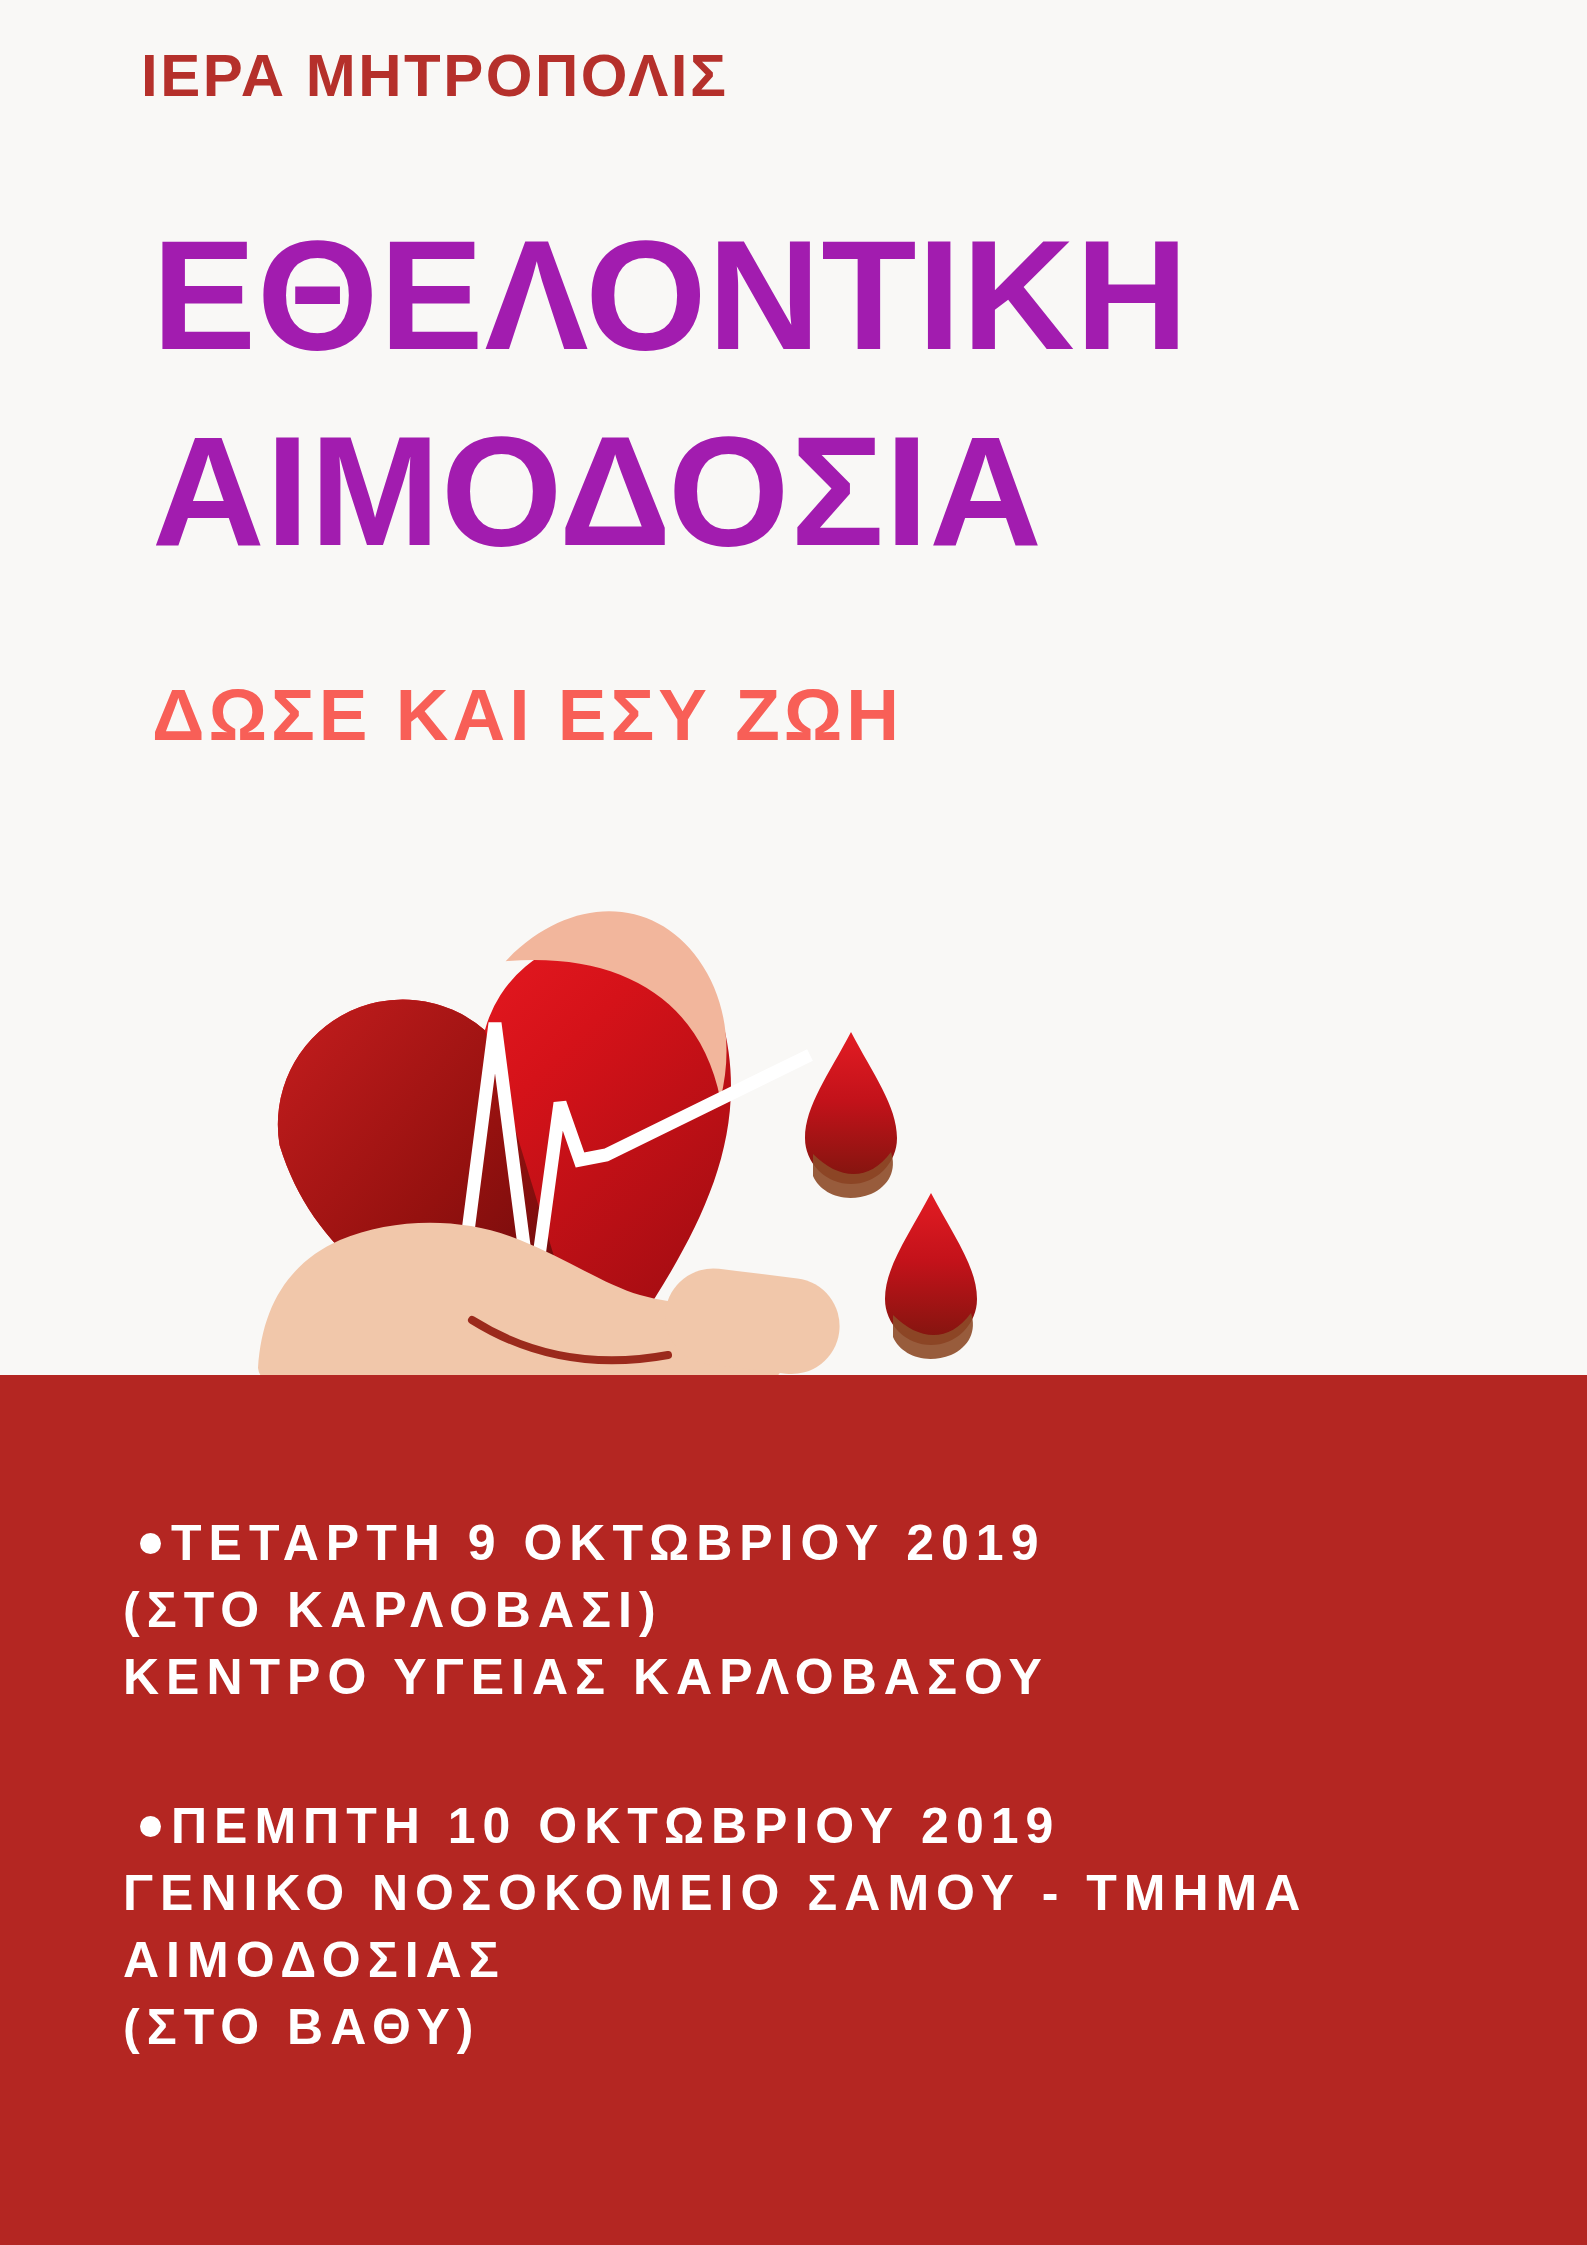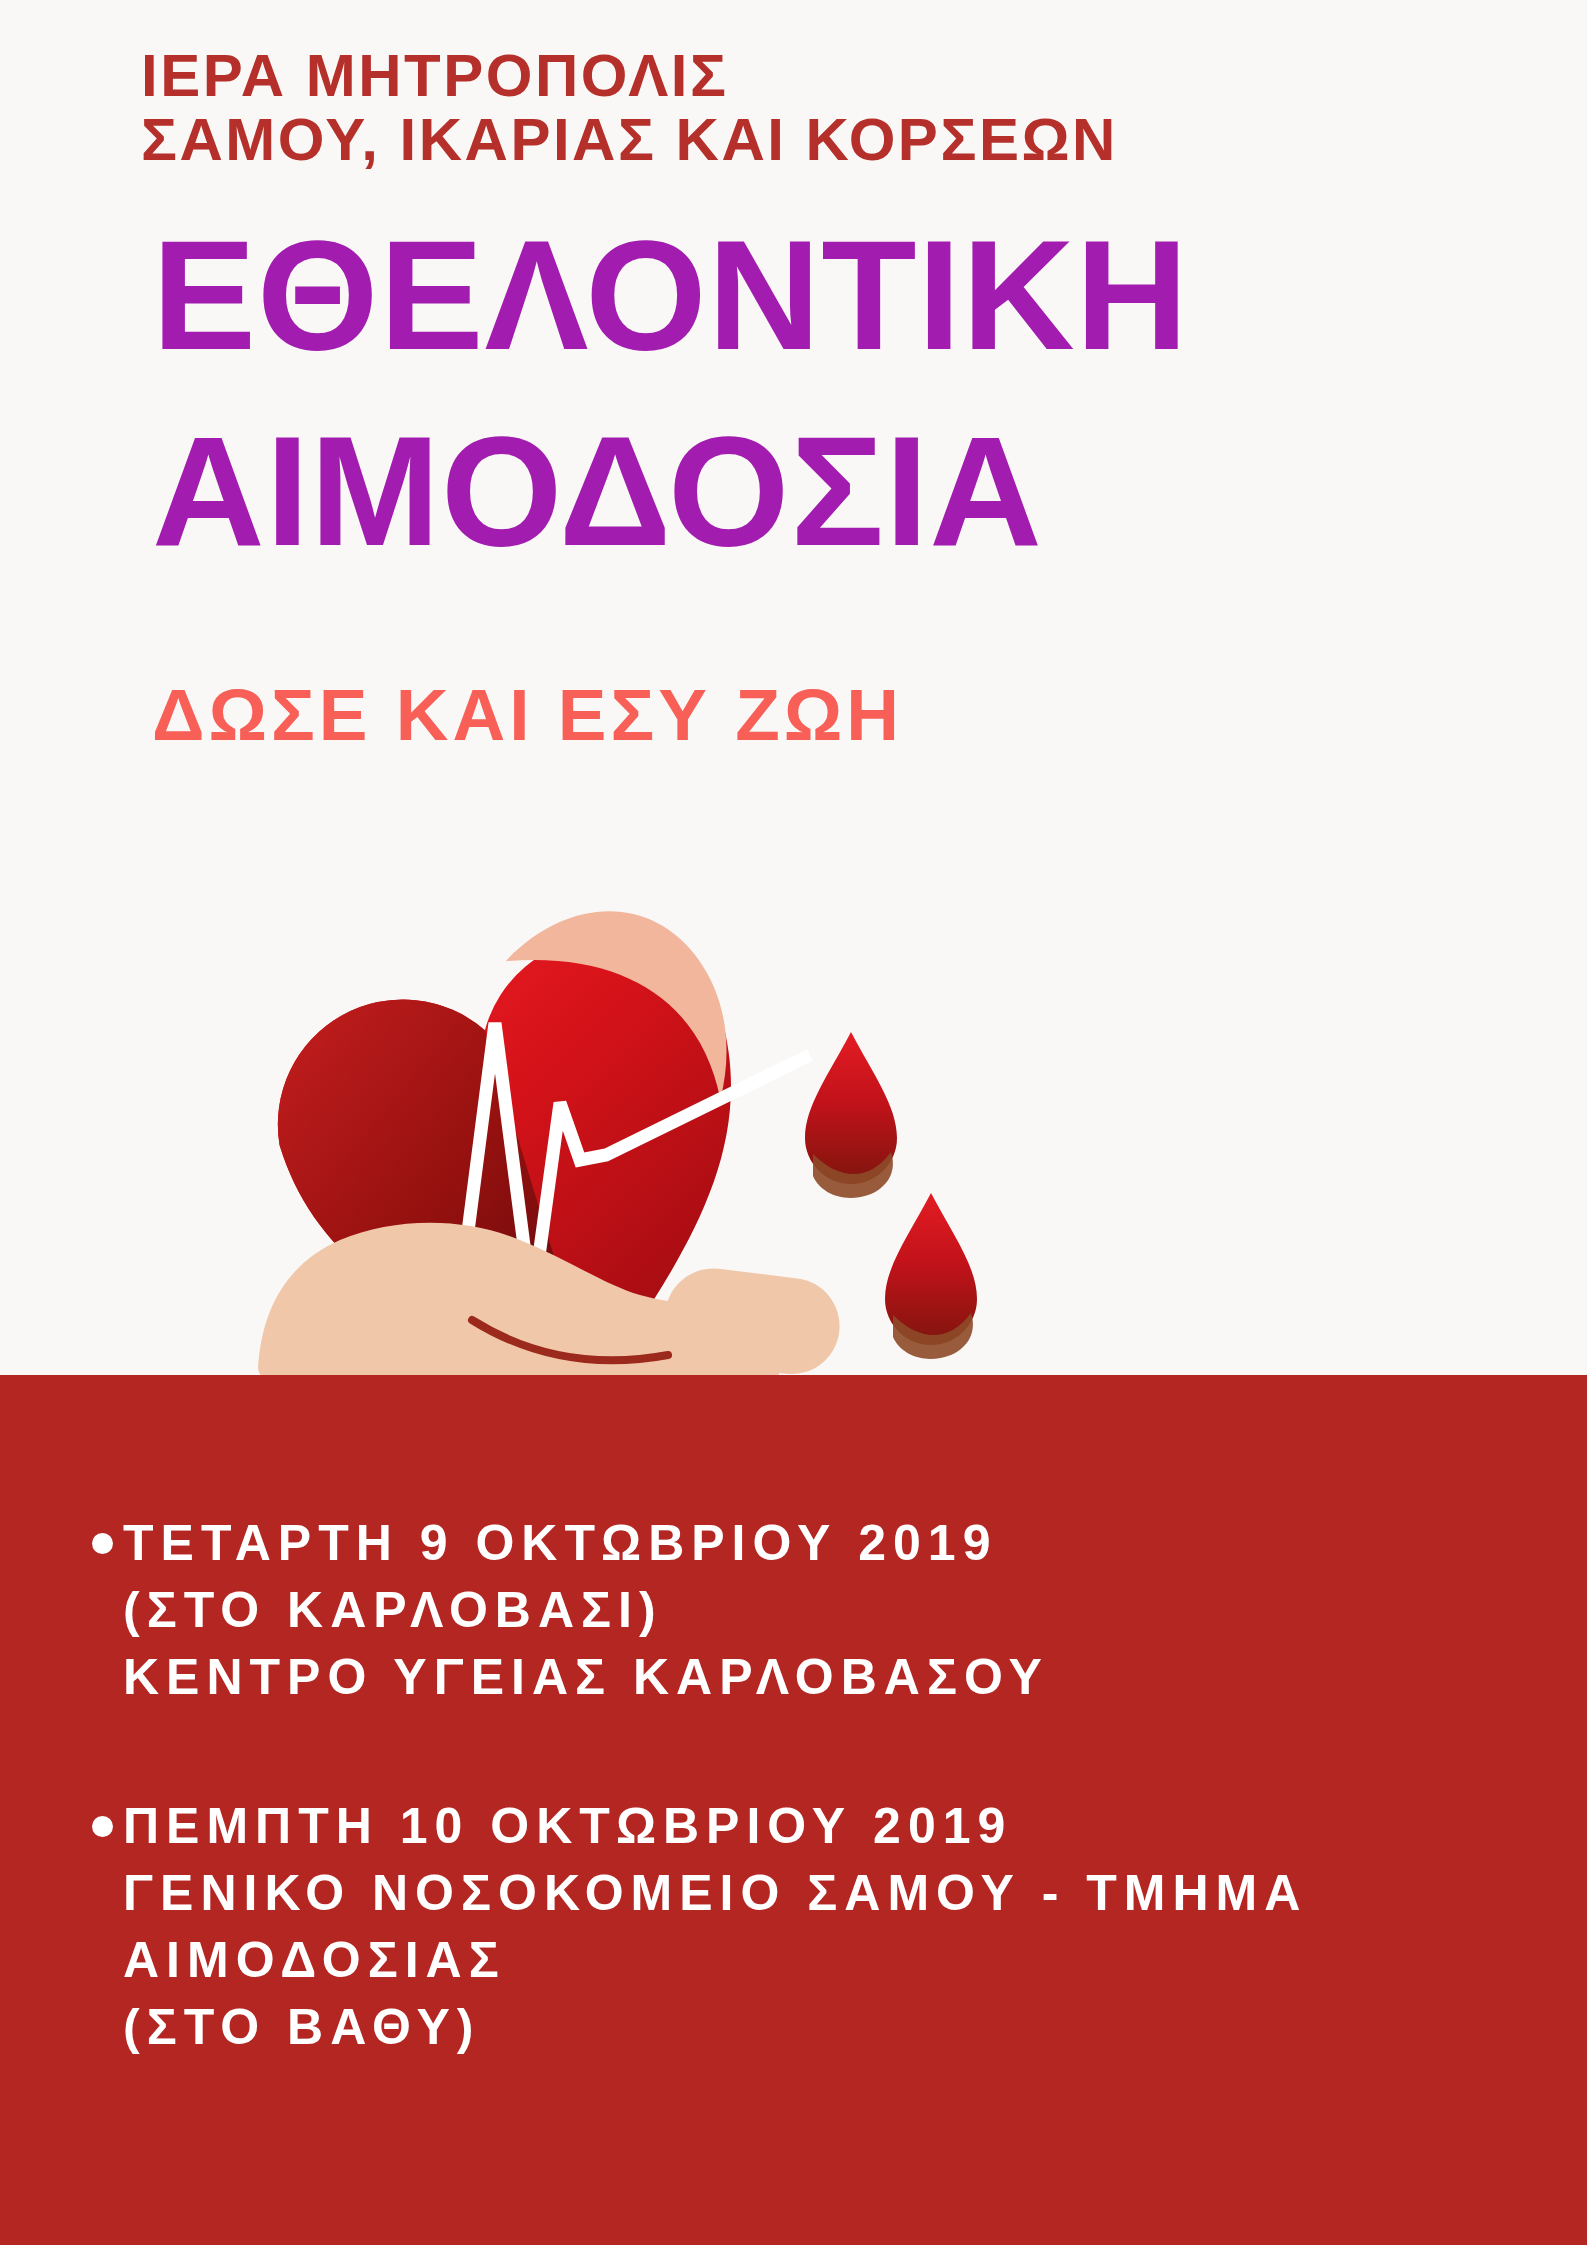--- a/index.html
+++ b/index.html
@@ -39,39 +39,38 @@
     position:absolute;left:0;top:1375px;width:1587px;height:870px;
     background:#b42622;
   }
   .event{
     position:absolute;left:123px;width:1230px;
     font-size:50px;font-weight:700;line-height:67px;
     letter-spacing:7px;color:#ffffff;
   }
   .event-1{top:135px;}   
   .event-2{top:418px;}   
-  .event .date{position:relative;}
+  .event .date{position:relative;margin-left:48px;}
   .event .date::before{
     content:"";position:absolute;left:-31px;top:23px;
     width:21px;height:21px;border-radius:50%;background:#ffffff;
   }
   .hours{
     position:absolute;left:127px;top:752px;width:1330px;  
     font-size:50px;font-weight:700;line-height:67px;
     letter-spacing:6px;color:#ffffff;white-space:nowrap;
   }
 </style>
 </head>
 <body>
 
 <div class="poster">
 
   <div class="org">
     <div>ΙΕΡΑ ΜΗΤΡΟΠΟΛΙΣ</div>
-    <div>ΣΑΜΟΥ, ΙΚΑΡΙΑΣ ΚΑΙ ΚΟΡΣΕΩΝ</div>
   </div>
 
   <div class="title">
     <div>ΕΘΕΛΟΝΤΙΚΗ</div>
     <div>ΑΙΜΟΔΟΣΙΑ</div>
   </div>
 
   <div class="subtitle">ΔΩΣΕ ΚΑΙ ΕΣΥ ΖΩΗ</div>
 
   <svg class="illus" viewBox="0 0 800 760" aria-hidden="true">

